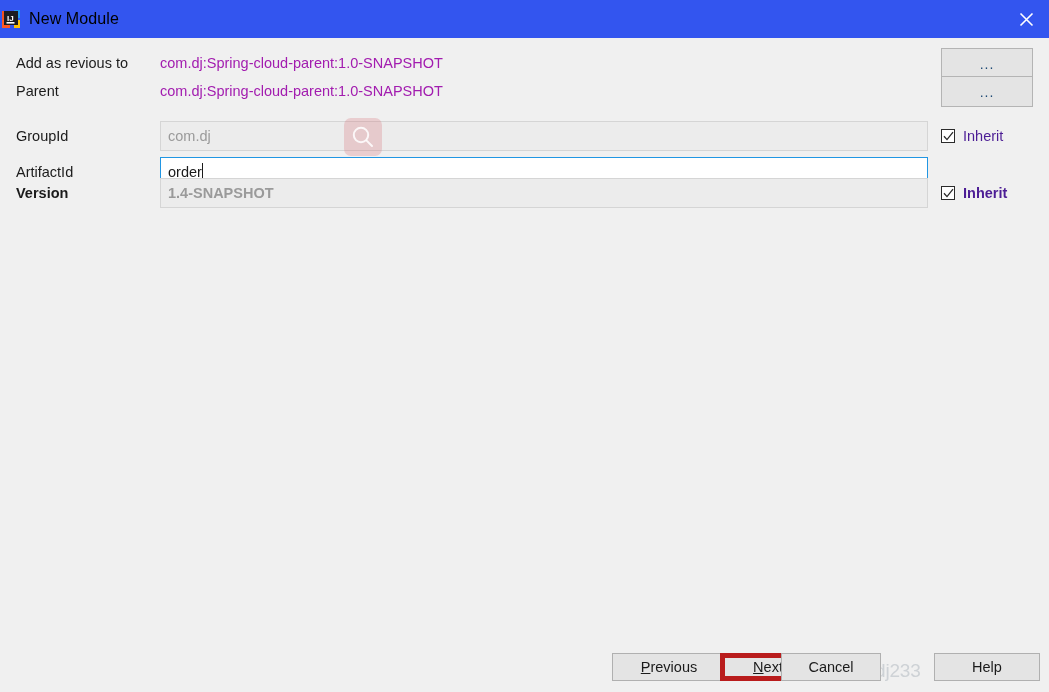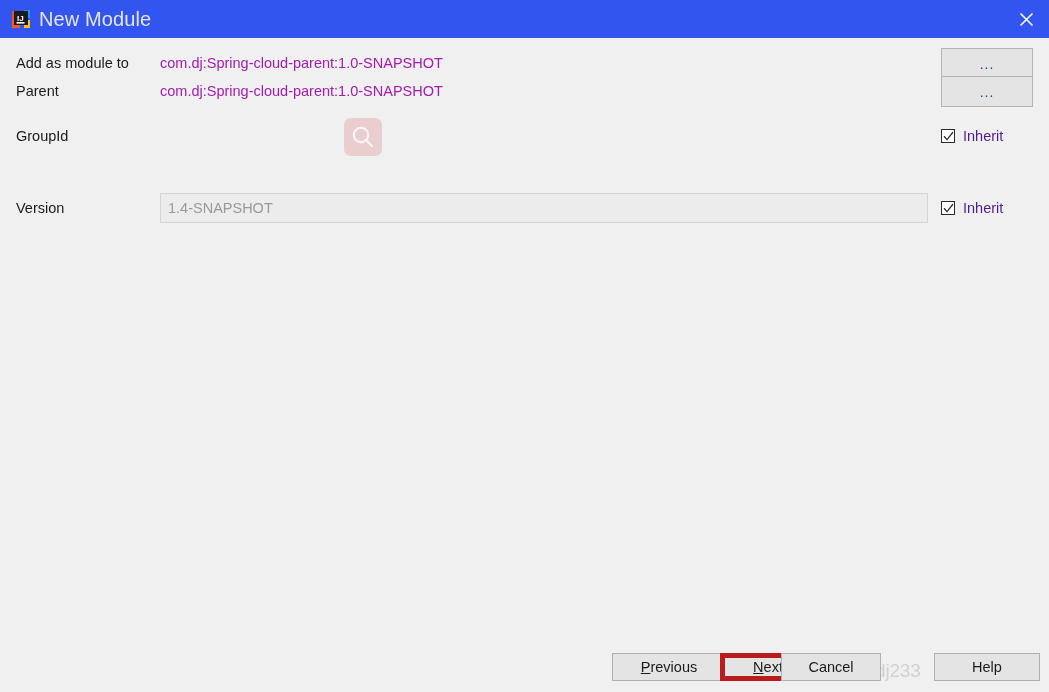--- a/index.html
+++ b/index.html
@@ -25,28 +25,28 @@
     left: 0; top: 0;
     width: 1049px;
     height: 38px;
     background: #3355ef;
     display: flex;
     align-items: center;
   }
   #app-icon {
     width: 18px;
     height: 18px;
-    margin-left: 12px;
+    margin-left: 2px;
     margin-right: 9px;
     position: relative;
     flex: none;
   }
   #title-text {
-    color: #e5e5e5;
-    font-size: 20px;
+    color: #000000;
+    font-size: 16px;
     letter-spacing: 0.1px;
   }
   #close-button {
     position: absolute;
     right: 0; top: 0;
     width: 46px;
     height: 38px;
     display: flex;
     align-items: center;
     justify-content: center;
@@ -224,49 +224,54 @@
     </div>
     <span id="title-text">New Module</span>
     <div id="close-button">
       <svg width="15" height="15" viewBox="0 0 15 15">
         <path d="M1.5 1.5 L13.5 13.5 M13.5 1.5 L1.5 13.5" stroke="#ffffff" stroke-width="1.6" fill="none"></path>
       </svg>
     </div>
   </div>
 
   <div class="form-row" style="top:48px;">
-    <span class="row-label">Add as module to</span>
+    <span class="row-label">Add as revious to</span>
     <span class="row-static-value">com.dj:Spring-cloud-parent:1.0-SNAPSHOT</span>
     <div class="dots-button" style="top:0px;">
       <span>...</span>
     </div>
   </div>
 
   <div class="form-row" style="top:76px;text-align:center;">
     <span class="row-label">Parent</span>
     <span class="row-static-value">com.dj:Spring-cloud-parent:1.0-SNAPSHOT</span>
     <div class="dots-button" style="top:0px;">
       <span>...</span>
     </div>
   </div>
 
   <div class="form-row" style="top:121px;">
     <span class="row-label">GroupId</span>
+    <div class="text-input">com.dj</div>
     <div class="inherit-group" style="top:0px;">
       <span class="checkbox-box">
         <svg width="11" height="11" viewBox="0 0 11 11">
           <path d="M1 5.2 L4 8.6 L10 1.2" stroke="#2b2b2b" stroke-width="1.3" fill="none"></path>
         </svg>
       </span>
       <span class="inherit-label">Inherit</span>
     </div>
   </div>
 
-
-  <div class="form-row" style="top:193px;">
+  <div class="form-row" style="top:157px;">
+    <span class="row-label">ArtifactId</span>
+    <div class="text-input focused"><span>order</span><span class="caret"></span></div>
+  </div>
+
+  <div class="form-row" style="top:178px;font-weight:bold;">
     <span class="row-label">Version</span>
     <div class="text-input">1.4-SNAPSHOT</div>
     <div class="inherit-group" style="top:0px;">
       <span class="checkbox-box">
         <svg width="11" height="11" viewBox="0 0 11 11">
           <path d="M1 5.2 L4 8.6 L10 1.2" stroke="#2b2b2b" stroke-width="1.3" fill="none"></path>
         </svg>
       </span>
       <span class="inherit-label">Inherit</span>
     </div>

